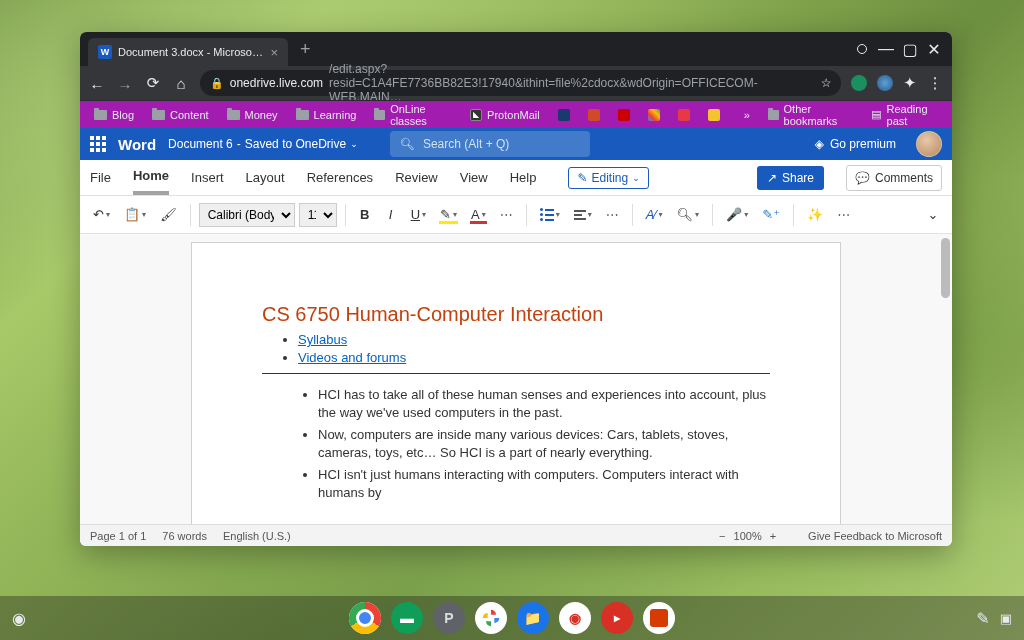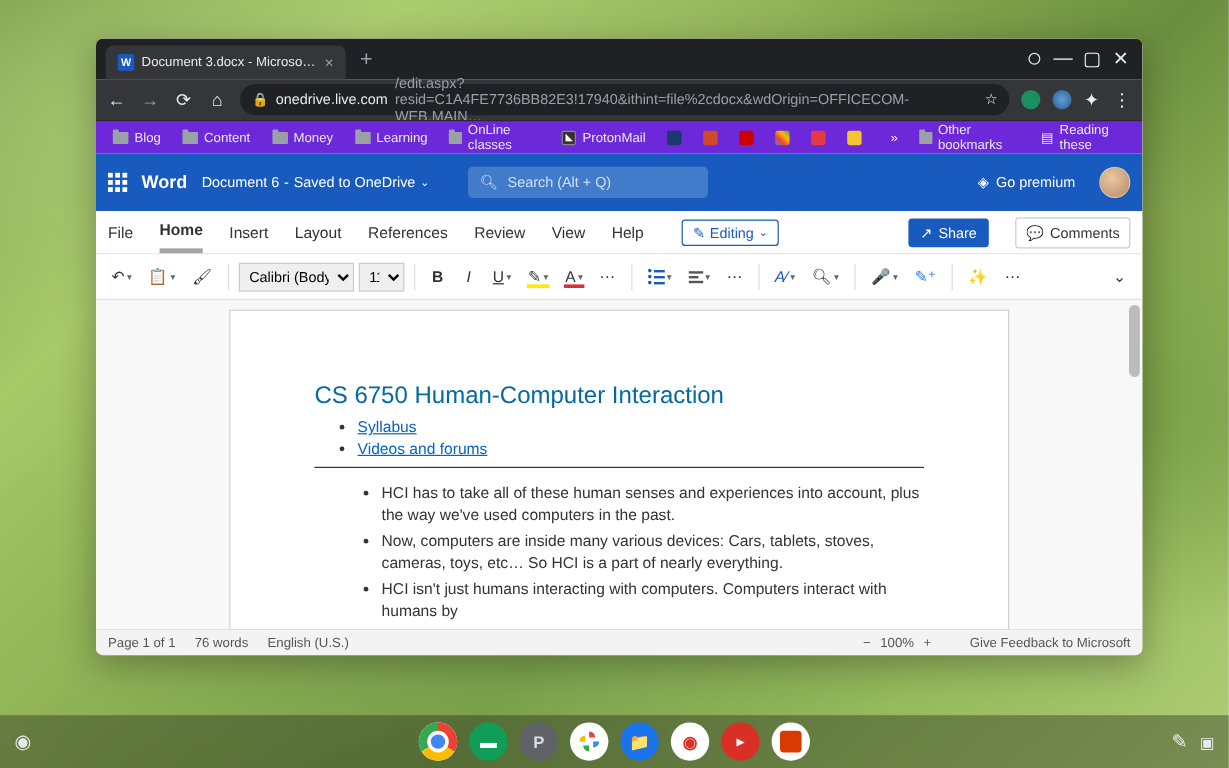--- a/index.html
+++ b/index.html
@@ -24,30 +24,30 @@
 .nav-icon { color: #9aa0a6; font-size: 15px; cursor: pointer; width: 18px; text-align: center; }
 .nav-icon.enabled { color: #e8eaed; }
 .url-box { flex: 1; display: flex; align-items: center; background: #202124; border-radius: 14px; height: 26px; padding: 0 10px; color: #9aa0a6; font-size: 12px; gap: 6px; }
 .url-box .lock { color: #9aa0a6; font-size: 11px; }
 .url-box .host { color: #e8eaed; }
 .url-box .star { margin-left: auto; color: #e8eaed; }
 .ext-icon { width: 16px; height: 16px; border-radius: 50%; cursor: pointer; }
 .ext-g { background: #1a8f5f; }
 .ext-globe { background: radial-gradient(circle, #5ea0d8, #2a5a8a); }
 .ext-puzzle { color: #e8eaed; font-size: 15px; }
-.bookmarks-row { height: 28px; background: #6d28d9; display: flex; align-items: center; padding: 0 8px; gap: 6px; color: #e8eaed; font-size: 11px; border-top: 1px solid #282a2d; }
+.bookmarks-row { height: 28px; background: #a21caf; display: flex; align-items: center; padding: 0 8px; gap: 6px; color: #e8eaed; font-size: 11px; border-top: 1px solid #282a2d; }
 .bm { display: flex; align-items: center; gap: 5px; padding: 2px 6px; cursor: pointer; }
 .bm-folder { width: 13px; height: 10px; background: #9aa0a6; border-radius: 1px; position: relative; }
 .bm-folder::before { content: ""; position: absolute; top: -2px; left: 0; width: 5px; height: 2px; background: #9aa0a6; border-radius: 1px 1px 0 0; }
 .bm-pm { width: 12px; height: 12px; background: #333; border: 1px solid #888; border-radius: 2px; display: flex; align-items: center; justify-content: center; color: #fff; font-size: 8px; }
 .bm-mini { width: 12px; height: 12px; border-radius: 2px; }
 .bm-spacer { flex: 1; }
 .bm-chevron { color: #e8eaed; padding: 0 6px; }
 
-.word-header { height: 48px; background: #185abd; display: flex; align-items: center; padding: 0 10px; color: #fff; font-size: 13px; gap: 12px; }
+.word-header { height: 32px; background: #185abd; display: flex; align-items: center; padding: 0 10px; color: #fff; font-size: 13px; gap: 12px; }
 .waffle { width: 16px; height: 16px; display: grid; grid-template-columns: repeat(3,4px); grid-template-rows: repeat(3,4px); gap: 2px; cursor: pointer; }
 .waffle span { background: #fff; }
 .brand { font-weight: 600; font-size: 15px; }
 .doc-saved { font-size: 12px; display: flex; align-items: center; gap: 4px; cursor: pointer;}
 .search-box { flex: 1; max-width: 360px; background: #417bc9; border-radius: 4px; height: 26px; display: flex; align-items: center; padding: 0 10px; color: #cfe0f3; font-size: 12px; gap: 8px; margin: 0 20px; }
 .premium { display: flex; align-items: center; gap: 6px; font-size: 12px; cursor: pointer; }
 .avatar { width: 26px; height: 26px; border-radius: 50%; background: radial-gradient(circle at 40% 35%, #e8c9a8, #b88860); border: 1px solid rgba(255,255,255,0.3); margin-left: 8px; cursor: pointer; }
 .word-tabs { height: 36px; background: #fff; border-bottom: 1px solid #e1e1e1; display: flex; align-items: center; padding: 0 10px; gap: 22px; font-size: 13px; color: #333; }
 .word-tab { cursor: pointer; padding: 8px 0; }
 .word-tab.active { font-weight: 600; border-bottom: 4px solid #a3a3a3; }
@@ -59,21 +59,21 @@
 .tb-btn { padding: 4px 5px; cursor: pointer; color: #333; border-radius: 3px; display: flex; align-items: center; font-size: 13px; min-width: 22px; justify-content: center;}
 .tb-sep { width: 1px; height: 22px; background: #ddd; margin: 0 4px; }
 .font-select { border: 1px solid #ccc; height: 24px; font-size: 12px; padding: 0 4px; width: 96px; }
 .size-select { border: 1px solid #ccc; height: 24px; font-size: 12px; padding: 0 4px; width: 38px; }
 .tb-caret { font-size: 8px; margin-left: 2px; color: #666; }
 .color-bar { position: absolute; bottom: 2px; left: 4px; right: 4px; height: 3px; }
 .tb-rel { position: relative; }
 .doc-area { flex: 1; background: #f8f8f8; overflow: hidden; position: relative; }
 .doc-scroll { position: absolute; inset: 0; overflow-y: auto; }
 .page { width: 650px; min-height: 600px; background: #fff; border: 1px solid #d0d0d0; margin: 8px auto 0; padding: 60px 70px 40px; font-size: 13px; color: #333; }
-.doc-title { color: #0369a1; font-size: 20px; font-weight: 400; margin-bottom: 6px; }
+.doc-title { color: #c2410c; font-size: 20px; font-weight: 400; margin-bottom: 6px; }
 .doc-ul { list-style: disc; padding-left: 36px; margin-bottom: 6px; }
 .doc-ul li { margin: 3px 0; }
 .doc-link { color: #0563c1; text-decoration: underline; cursor: pointer; }
 .doc-hr { border: none; border-top: 1px solid #333; margin: 8px 0 12px; }
 .doc-p { margin-bottom: 8px; }
 .doc-ul2 { list-style: disc; padding-left: 56px; }
 .doc-ul2 li { margin: 5px 0; line-height: 1.35; }
 .rt-scroll { position: absolute; right: 2px; top: 4px; bottom: 4px; width: 9px; }
 .rt-scroll-thumb { position: absolute; top: 0; right: 0; width: 9px; height: 60px; background: #bbb; border-radius: 5px; }
 .statusbar { height: 22px; background: #f3f3f3; border-top: 1px solid #ddd; display: flex; align-items: center; padding: 0 10px; font-size: 11px; color: #555; gap: 16px; }
@@ -185,21 +185,21 @@
         <div class="bm-mini" style="background:#f4c430"></div>
       </div>
     <div class="bm-spacer"></div>
     <span class="bm-chevron">»</span>
     <div class="bm">
         <div class="bm-folder"></div>
         <span>Other bookmarks</span>
       </div>
     <div class="bm">
         <span>▤</span>
-        <span>Reading these</span>
+        <span>Reading past</span>
       </div>
   </div>
 
   <div class="word-header">
     <div class="waffle">
         <span></span>
         <span></span>
         <span></span>
         <span></span>
         <span></span>

